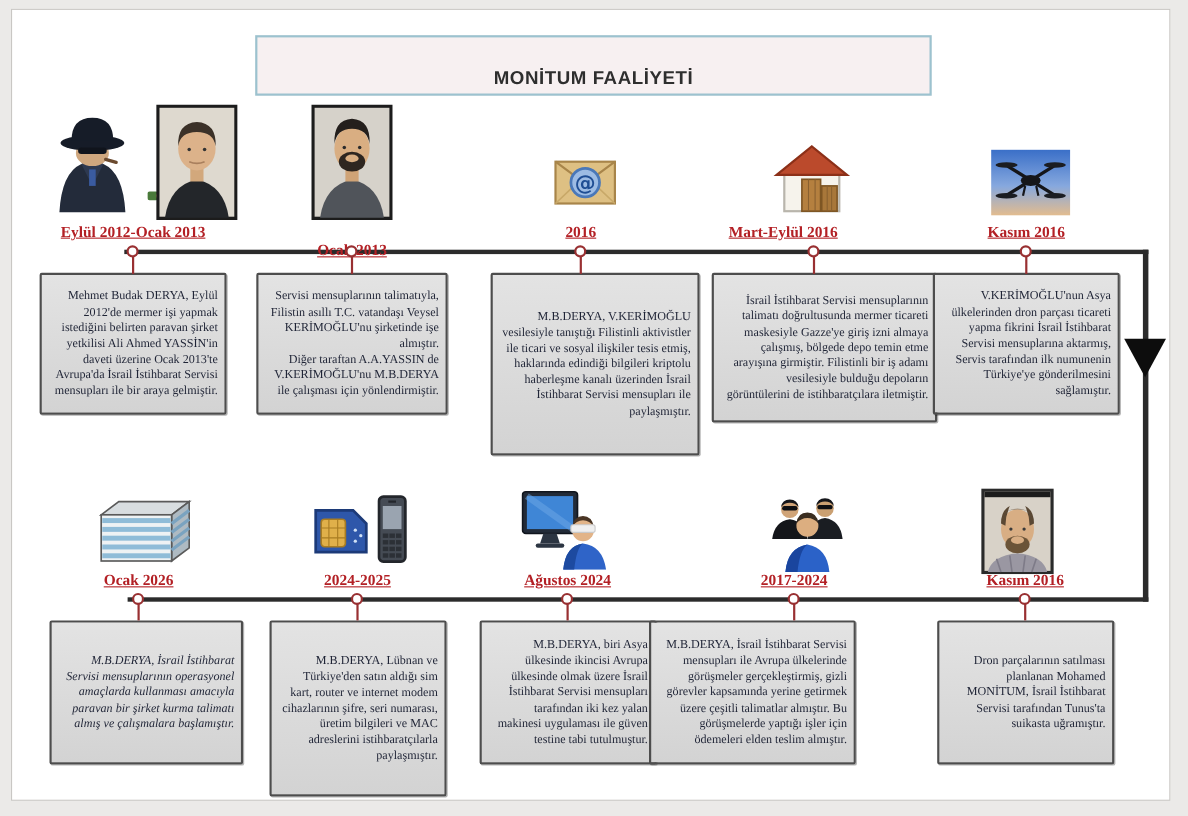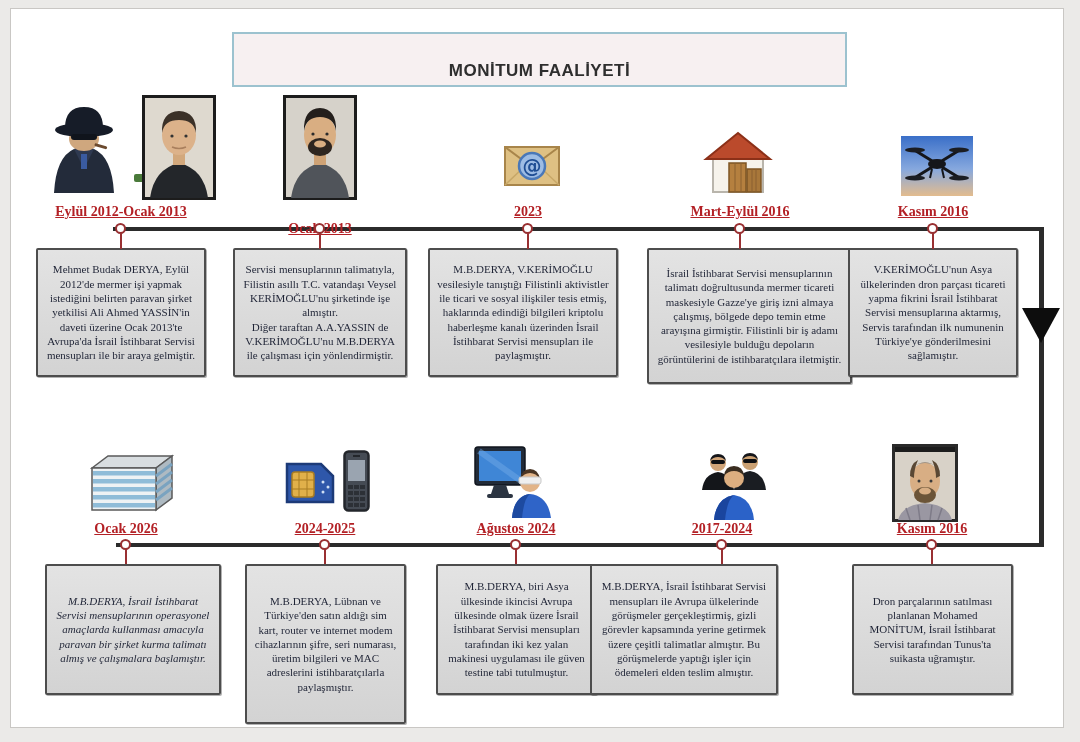--- a/index.html
+++ b/index.html
@@ -5,21 +5,21 @@
   html,body{margin:0;padding:0;background:#f4f3f2;}
   #page{position:relative;width:1080px;height:742px;background:#ebeae8;font-family:"Liberation Serif",serif;overflow:hidden;}
   #panel{position:absolute;left:10px;top:8px;width:1052px;height:718px;background:#ffffff;border:1px solid #c9c7c4;}
   #title-box{position:absolute;left:232px;top:32px;width:611px;height:51px;background:#f7f0f1;border:2px solid #9cc2cf;display:flex;align-items:center;justify-content:center;}
   #title-box .t{font-family:"Liberation Sans",sans-serif;font-weight:bold;font-size:17px;color:#2e2e2e;letter-spacing:.5px;margin-top:22px;}
   .tl-line{position:absolute;background:#2b2b2b;}
   .dot{position:absolute;width:11px;height:11px;box-sizing:border-box;border:2px solid #993032;background:#fff;border-radius:50%;z-index:3;}
   .stem{position:absolute;width:2px;background:#993032;z-index:2;}
   .arrow-down{position:absolute;width:0;height:0;border-left:19px solid transparent;border-right:19px solid transparent;border-top:35px solid #0d0d0d;}
   .date{position:absolute;width:200px;text-align:center;font-weight:bold;font-size:14px;color:#b32025;text-decoration:underline;}
-  .textbox{position:absolute;box-sizing:border-box;background:linear-gradient(180deg,#e3e3e3,#d3d3d3);border:2px solid #4d4d4d;border-radius:2px;box-shadow:1px 1px 0 rgba(0,0,0,.3);display:flex;align-items:center;justify-content:center;text-align:center;padding:4px 6px;font-size:11px;line-height:1.3;color:#1f2436;white-space:pre-line;}
+  .textbox{position:absolute;box-sizing:border-box;background:linear-gradient(180deg,#e3e3e3,#d3d3d3);border:2px solid #4d4d4d;border-radius:2px;box-shadow:1px 1px 0 rgba(0,0,0,.3);display:flex;align-items:center;justify-content:center;text-align:right;padding:4px 6px;font-size:11px;line-height:1.3;color:#1f2436;white-space:pre-line;}
   .icon{position:absolute;}
   svg{display:block;}
 </style>
 </head>
 <body>
 
 <div id="page">
   <div id="panel"></div>
 
   <div id="title-box">
@@ -109,40 +109,40 @@
       <ellipse cx="58" cy="14" rx="10" ry="2.5" fill="#1b1d22"></ellipse>
       <ellipse cx="14" cy="42" rx="10" ry="2.5" fill="#1b1d22"></ellipse>
       <ellipse cx="58" cy="42" rx="10" ry="2.5" fill="#1b1d22"></ellipse>
       <ellipse cx="36" cy="28" rx="9" ry="5" fill="#15161a"></ellipse>
       <path d="M31 33 L29 42 M41 33 L43 42" stroke="#15161a" stroke-width="2"></path>
     </svg>
   </div>
 
   <div class="date" style="left:21px;top:204px;">Eylül 2012-Ocak 2013</div>
   <div class="date" style="left:220px;top:221px;">Ocak 2013</div>
-  <div class="date" style="left:428px;top:204px;">2023</div>
-  <div class="date" style="left:640px;top:204px;">Mart-Eylül 2016</div>
+  <div class="date" style="left:428px;top:204px;">2016</div>
+  <div class="date" style="left:612px;top:204px;">Mart-Eylül 2016</div>
   <div class="date" style="left:833px;top:204px;">Kasım 2016</div>
 
   <div class="dot" style="left:115px;top:223px;"></div>
   <div class="dot" style="left:314px;top:223px;"></div>
   <div class="dot" style="left:522px;top:223px;"></div>
   <div class="dot" style="left:734px;top:223px;"></div>
   <div class="dot" style="left:927px;top:223px;"></div>
 
   <div class="stem" style="left:120px;top:233px;height:16px;"></div>
   <div class="stem" style="left:319px;top:233px;height:16px;"></div>
   <div class="stem" style="left:527px;top:233px;height:16px;"></div>
   <div class="stem" style="left:739px;top:233px;height:16px;"></div>
   <div class="stem" style="left:932px;top:233px;height:16px;"></div>
 
   <div class="textbox" style="left:36px;top:248px;width:170px;height:129px;">Mehmet Budak DERYA, Eylül 2012'de mermer işi yapmak istediğini belirten paravan şirket yetkilisi Ali Ahmed YASSİN'in daveti üzerine Ocak 2013'te Avrupa'da İsrail İstihbarat Servisi mensupları ile bir araya gelmiştir.</div>
   <div class="textbox" style="left:233px;top:248px;width:174px;height:129px;">Servisi mensuplarının talimatıyla, Filistin asıllı T.C. vatandaşı Veysel KERİMOĞLU'nu şirketinde işe almıştır.
 Diğer taraftan A.A.YASSIN de V.KERİMOĞLU'nu M.B.DERYA ile çalışması için yönlendirmiştir.</div>
-  <div class="textbox" style="left:428px;top:248px;width:190px;height:129px;">M.B.DERYA, V.KERİMOĞLU vesilesiyle tanıştığı Filistinli aktivistler ile ticari ve sosyal ilişkiler tesis etmiş, haklarında edindiği bilgileri kriptolu haberleşme kanalı üzerinden İsrail İstihbarat Servisi mensupları ile paylaşmıştır.</div>
+  <div class="textbox" style="left:446px;top:248px;width:190px;height:166px;">M.B.DERYA, V.KERİMOĞLU vesilesiyle tanıştığı Filistinli aktivistler ile ticari ve sosyal ilişkiler tesis etmiş, haklarında edindiği bilgileri kriptolu haberleşme kanalı üzerinden İsrail İstihbarat Servisi mensupları ile paylaşmıştır.</div>
   <div class="textbox" style="left:647px;top:248px;width:205px;height:136px;">İsrail İstihbarat Servisi mensuplarının talimatı doğrultusunda mermer ticareti maskesiyle Gazze'ye giriş izni almaya çalışmış, bölgede depo temin etme arayışına girmiştir. Filistinli bir iş adamı vesilesiyle bulduğu depoların görüntülerini de istihbaratçılara iletmiştir.</div>
   <div class="textbox" style="left:848px;top:248px;width:170px;height:129px;">V.KERİMOĞLU'nun Asya ülkelerinden dron parçası ticareti yapma fikrini İsrail İstihbarat Servisi mensuplarına aktarmış, Servis tarafından ilk numunenin Türkiye'ye gönderilmesini sağlamıştır.</div>
 
   <div class="icon" style="left:84px;top:450px;">
     <svg width="92" height="66" viewBox="0 0 92 66">
       <polygon points="8,18 24,6 88,6 72,18" fill="#d8dde0" stroke="#5a5a5a" stroke-width="1.5"></polygon>
       <polygon points="72,18 88,6 88,48 72,60" fill="#aebac2" stroke="#5a5a5a" stroke-width="1.5"></polygon>
       <rect x="8" y="18" width="64" height="42" fill="#eef2f4" stroke="#5a5a5a" stroke-width="1.5"></rect>
       <rect x="9" y="21" width="62" height="4.5" fill="#8fbcd8"></rect>
       <rect x="9" y="29" width="62" height="4.5" fill="#8fbcd8"></rect>

